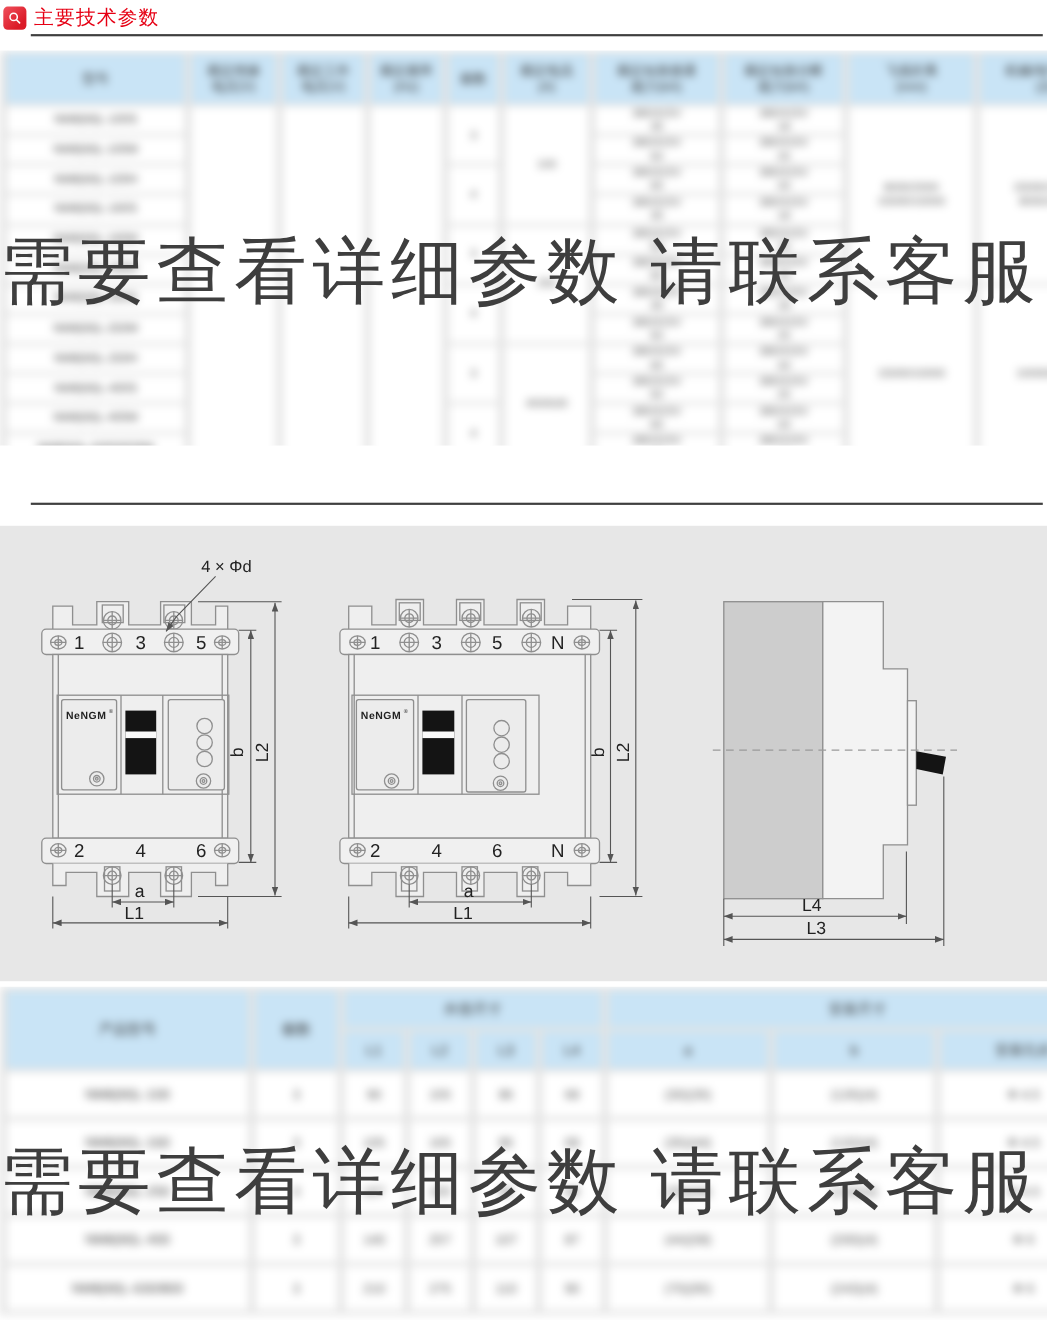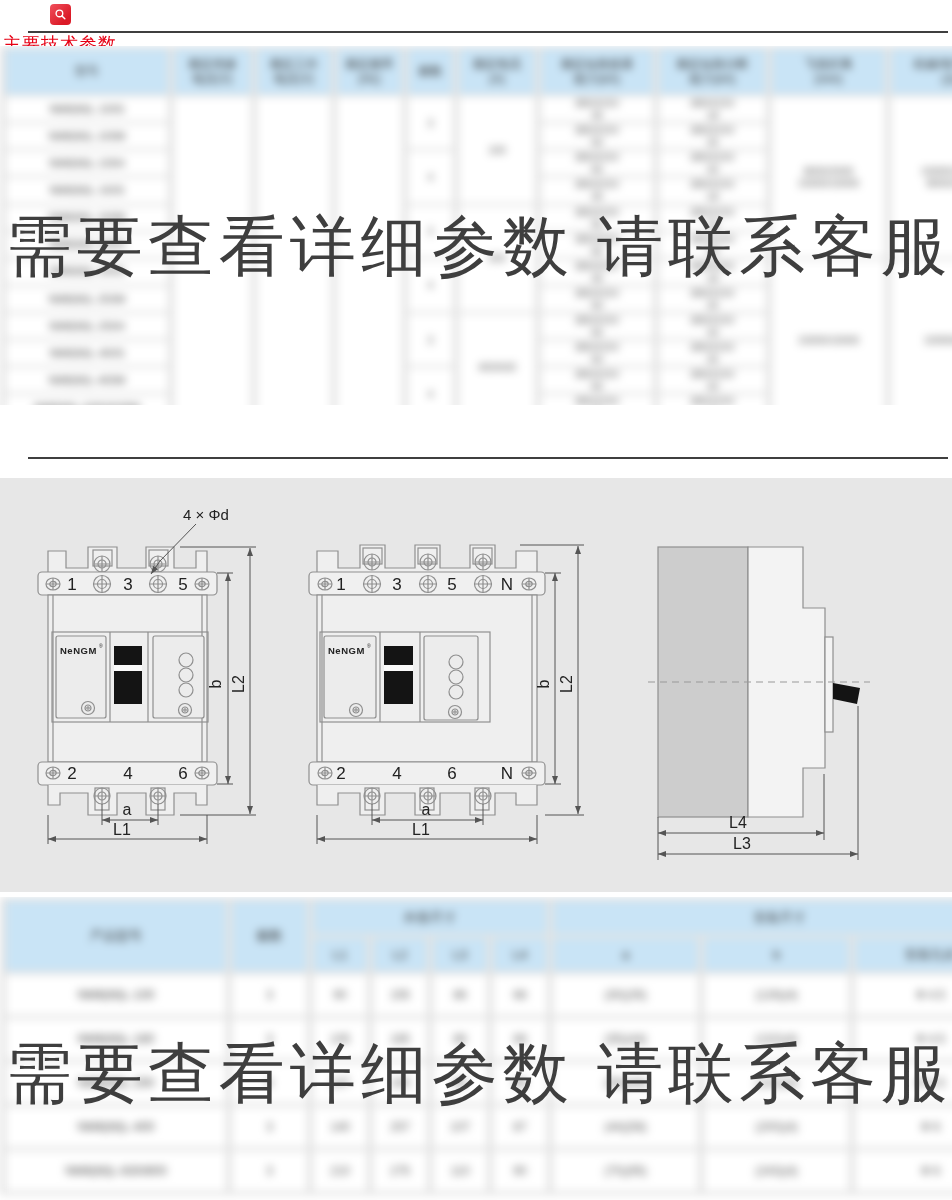--- a/index.html
+++ b/index.html
@@ -3,21 +3,21 @@
 <meta charset="utf-8">
 <style>
   *{margin:0;padding:0;box-sizing:border-box;}
   html,body{background:#fff;}
   body{font-family:"Liberation Sans","DejaVu Sans",sans-serif;}
   .page{position:relative;width:952px;height:1200px;overflow:hidden;background:#fff;}
 
   
   .sec-header{position:absolute;left:3px;display:flex;align-items:center;gap:7px;
     color:#e60014;font-size:18px;letter-spacing:1px;}
-  #hdr1{top:4px;flex-direction:column;} #hdr2{top:427px;}
+  #hdr1{top:4px;} #hdr2{top:427px;}
   .hicon{width:21px;height:21px;border-radius:4px;flex:none;
     background:linear-gradient(135deg,#f0505c 0%,#db1a27 75%);
     display:flex;align-items:center;justify-content:center;}
   .rule{position:absolute;left:28px;right:4px;border-top:2px solid #3f3f3f;height:0;}
   #rule1{top:31px;} #rule2{top:457px;}
 
   
   .twrap{position:absolute;left:0;width:952px;overflow:hidden;background:#fff;}
   #twrap-top{top:46px;height:359px;}
   #twrap-bottom{top:897px;height:303px;}
@@ -30,21 +30,21 @@
   table.spec td{background:#fff;color:#5a5a5a;text-align:center;vertical-align:middle;
     white-space:pre-line;}
   #top-spec-table th{height:45px;font-size:12px;line-height:1.25;}
   #top-spec-table td{height:23px;font-size:10.5px;line-height:1.15;}
   #top-spec-table td.model{font-size:11px;color:#474747;}
   #bottom-dims-table th{height:33px;font-size:13px;}
   #bottom-dims-table td{height:40px;font-size:12px;}
   #bottom-dims-table td.model{font-size:12.5px;color:#474747;}
 
   
-  .overlay{position:absolute;left:0;width:100%;text-align:right;color:#3e3e3e;
+  .overlay{position:absolute;left:0;width:100%;text-align:left;color:#3e3e3e;
     font-size:66px;letter-spacing:5px;white-space:nowrap;font-weight:500;}
   #overlay1{top:156px;} #overlay2{top:132px;}
 
   
   .panel{position:absolute;left:0;top:478px;width:952px;height:414px;background:#e7e7e7;}
   svg text{font-family:"Liberation Sans","DejaVu Sans",sans-serif;}
   .ln{stroke:#8f8f8f;fill:none;stroke-width:1.2;}
   .fillbody{fill:#efefef;}
   .dim{stroke:#555;fill:none;stroke-width:1;}
   .dimtxt{fill:#222;font-size:16px;}

